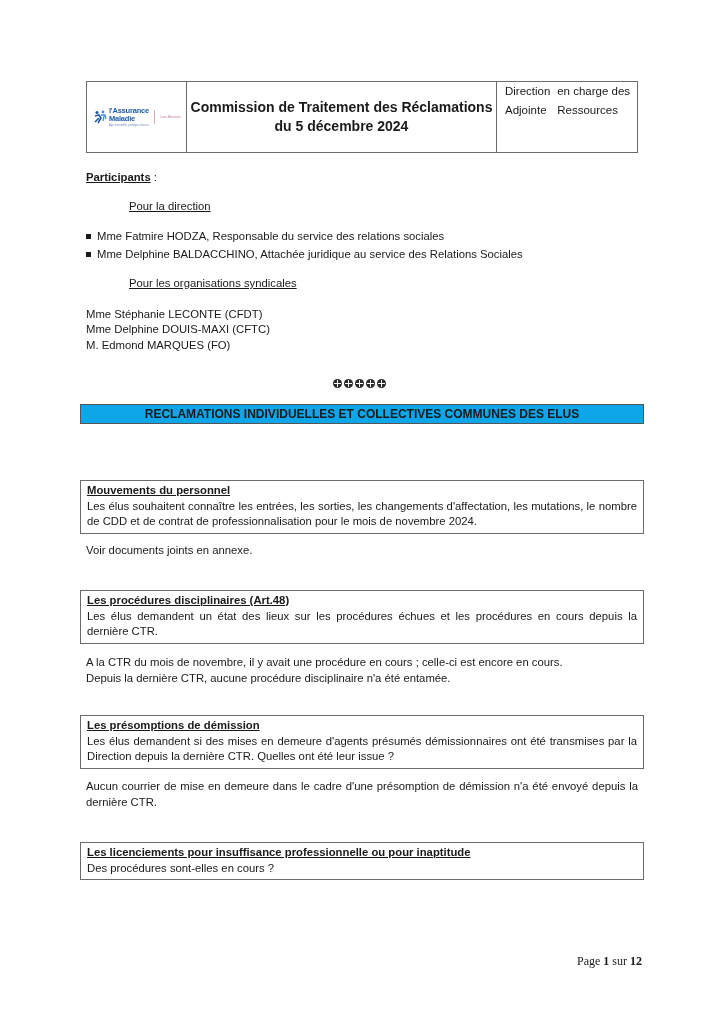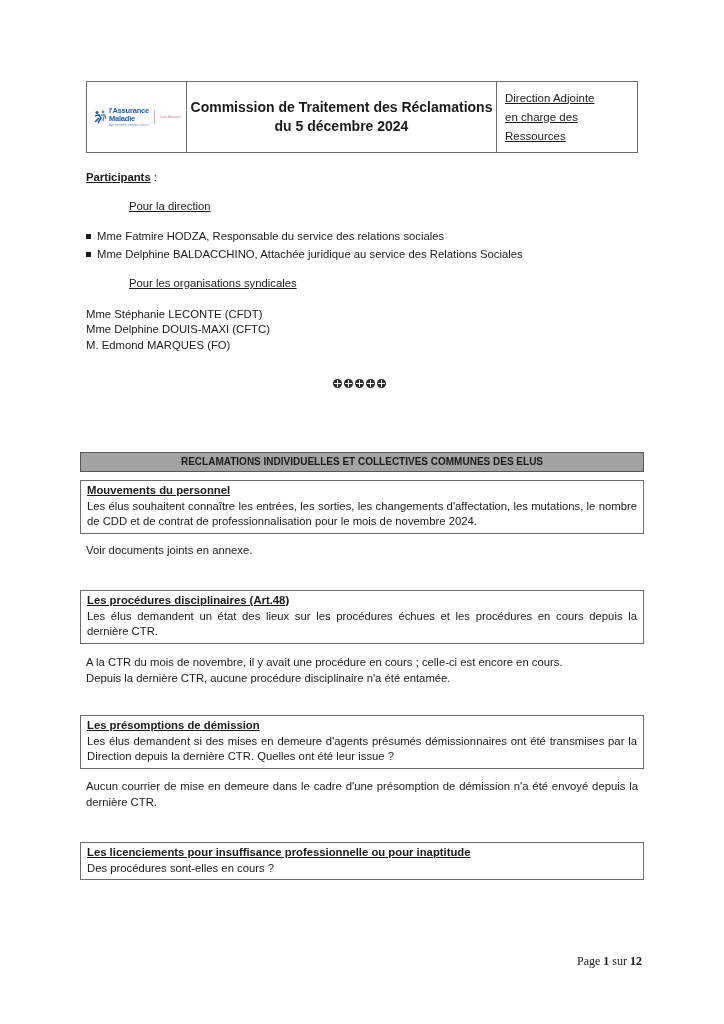--- a/index.html
+++ b/index.html
@@ -32,22 +32,22 @@
       display: flex;
       align-items: center;
     }
     .hdr-logo { width: 100px; border-right: 1px solid #6b6b6b; justify-content: center; }
     .hdr-title {
       width: 310px; border-right: 1px solid #6b6b6b;
       flex-direction: column; justify-content: center;
       font-weight: bold; font-size: 14px; line-height: 19px; text-align: center;
     }
     .hdr-dept {
-      flex: 1; flex-direction: column; justify-content: center; align-items: flex-start;
-      padding-left: 8px; font-size: 11.5px; line-height: 19px; text-decoration: underline;
+      flex: 1; flex-direction: row; justify-content: center; align-items: flex-start;
+      padding-left: 8px; font-size: 11.5px; line-height: 19px;
     }
 
     .logo-wrap { display: flex; align-items: center; gap: 1px; }
     .logo-text { display: flex; flex-direction: column; line-height: 8px; }
     .logo-name { color: #1f5aa8; font-weight: bold; font-size: 7.5px; letter-spacing: -0.2px; }
     .logo-tag { color: #6f8fc2; font-size: 2.8px; line-height: 4px; }
     .logo-sep { width: 1px; height: 14px; background: #d9a8c0; margin: 0 4px; }
     .logo-side { color: #c78aa8; font-size: 3px; }
 
     .u { text-decoration: underline; }
@@ -63,23 +63,23 @@
     .orn {
       width: 9px; height: 9px; border-radius: 50%; background: #2a2a2a; position: relative;
     }
     .orn::before, .orn::after {
       content: ""; position: absolute; background: #ffffff;
     }
     .orn::before { left: 4px; top: 1px; width: 1px; height: 7px; }
     .orn::after { left: 1px; top: 4px; width: 7px; height: 1px; }
 
     .blue-bar {
-      position: absolute; left: 80px; top: 452px; width: 564px; height: 20px;
-      background: #a3a3a3; border: 1px solid #555; box-sizing: border-box;
-      text-align: center; font-weight: bold; font-size: 10px; line-height: 18px;
+      position: absolute; left: 80px; top: 404px; width: 564px; height: 20px;
+      background: #0ea5e9; border: 1px solid #555; box-sizing: border-box;
+      text-align: center; font-weight: bold; font-size: 12px; line-height: 18px;
     }
 
     .qbox {
       position: absolute; left: 80px; width: 564px;
       border: 1px solid #6b6b6b; box-sizing: border-box;
       padding: 2px 6px 3px 6px; line-height: 15.5px; text-align: justify;
     }
     .qbox .qtitle { font-weight: bold; text-decoration: underline; }
 
     .answer { position: absolute; left: 86px; width: 552px; line-height: 16px; text-align: justify; }

